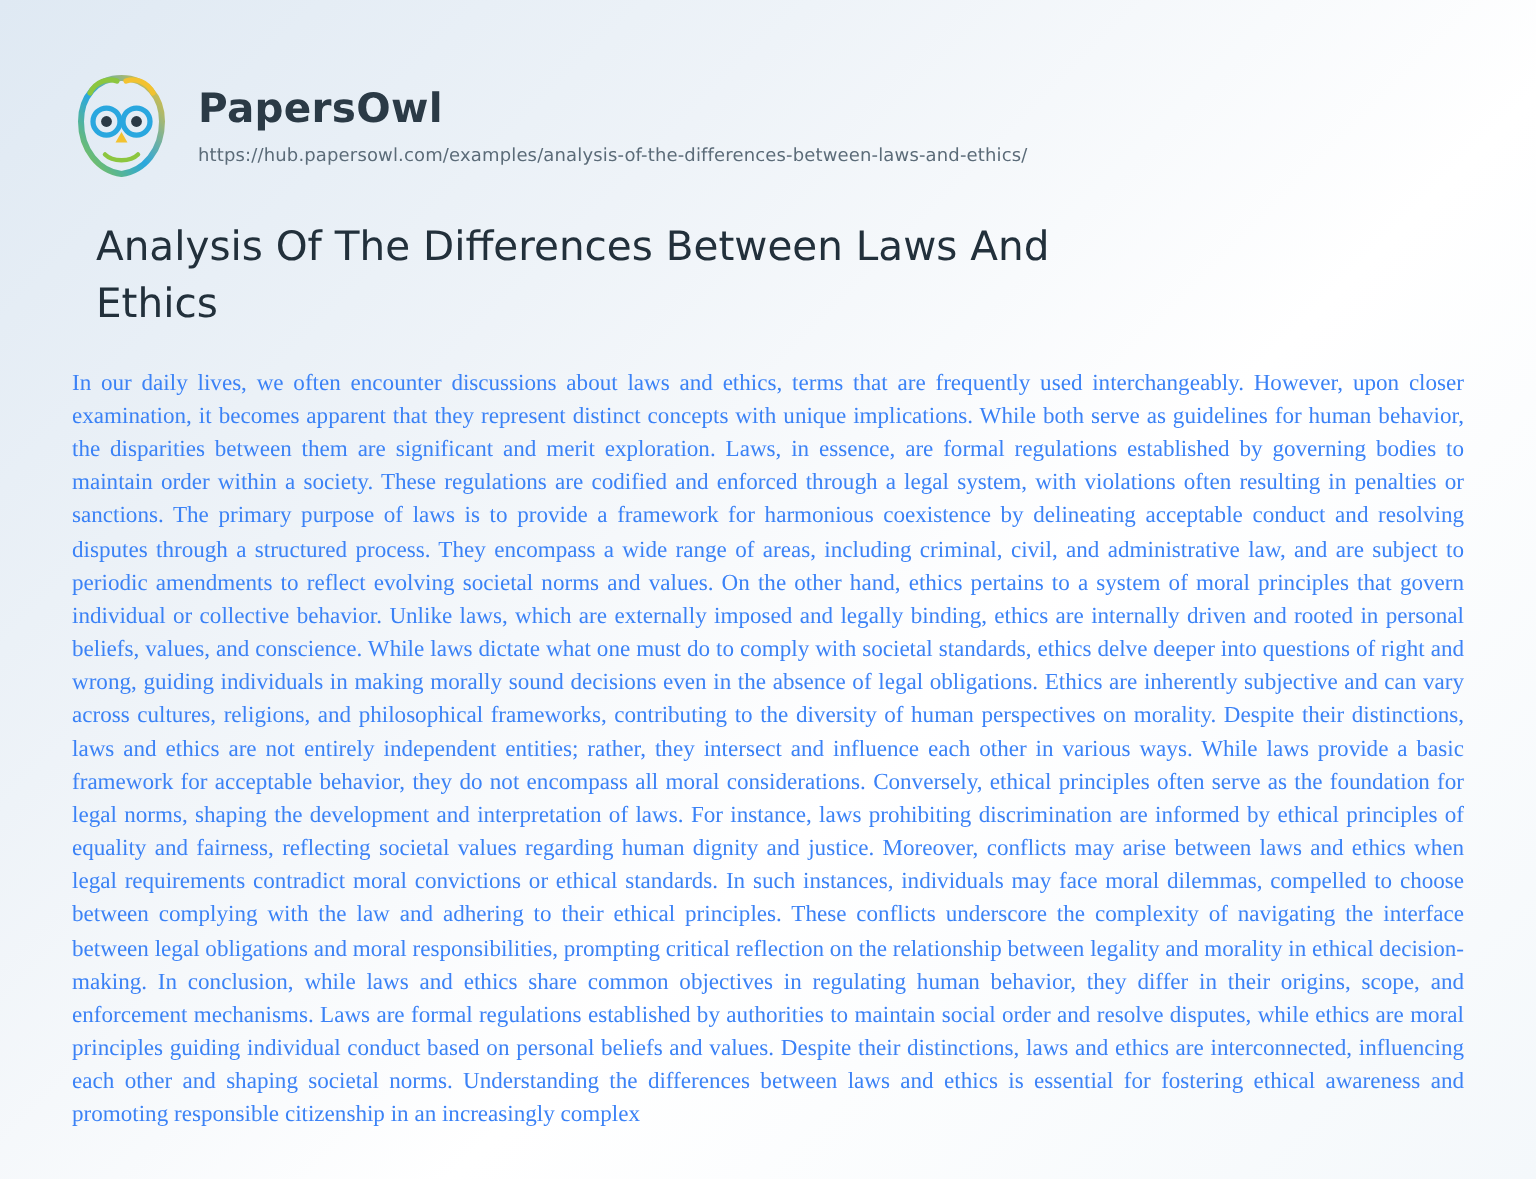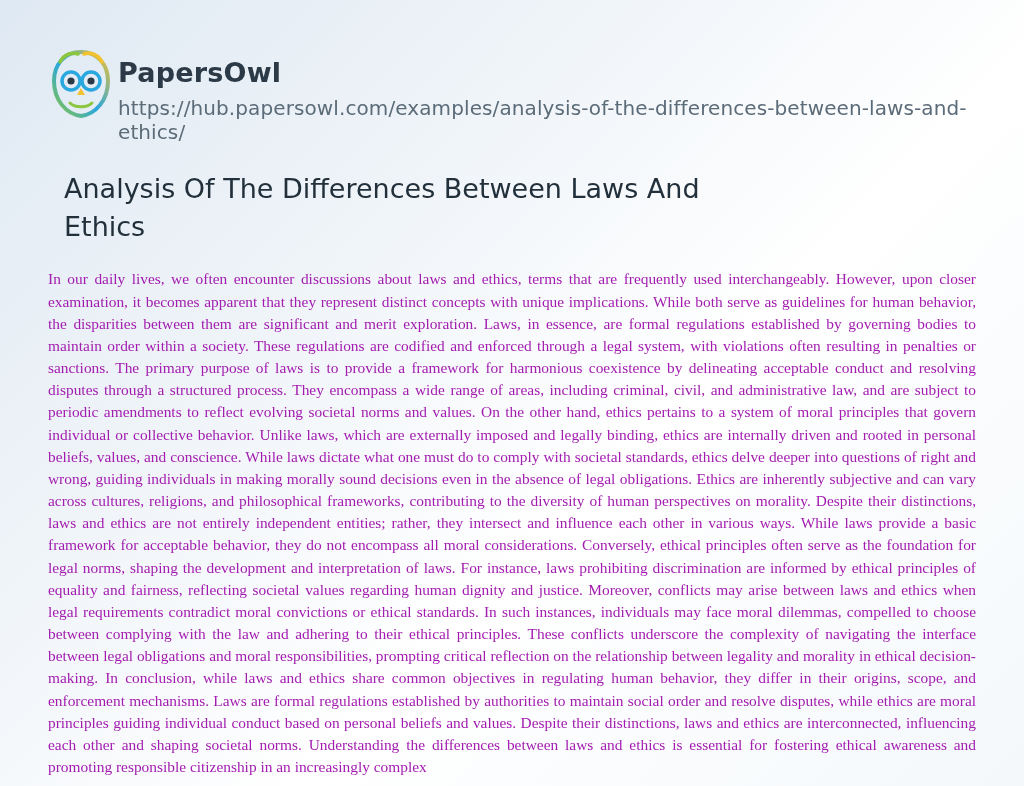--- a/index.html
+++ b/index.html
@@ -16,21 +16,21 @@
   .page {
     position: relative;
     width: 1024px;
     height: 786px;
     box-sizing: border-box;
     padding: 48px 48px 0 48px;
   }
   .header {
     display: flex;
     align-items: flex-start;
-    gap: 4px;
+    gap: 18px;
     margin-left: 0px;
     margin-bottom: 26px;
   }
   .logo-mark {
     width: 66px;
     height: 72px;
     flex: 0 0 auto;
     position: relative;
   }
   .brand-block {
@@ -39,40 +39,40 @@
   .brand-name {
     font-family: "DejaVu Sans", sans-serif;
     font-weight: bold;
     font-size: 27px;
     color: #2b3a46;
     letter-spacing: 0.2px;
     line-height: 1.1;
   }
   .brand-url {
     font-family: "DejaVu Sans", sans-serif;
-    font-size: 20px;
+    font-size: 12px;
     color: #5b6b78;
     margin-top: 8px;
     letter-spacing: 0.1px;
   }
   .doc-title {
     font-family: "DejaVu Sans", sans-serif;
     font-size: 27px;
     color: #22303b;
     font-weight: normal;
     line-height: 1.42;
     max-width: 640px;
     margin: 0 0 22px 16px;
     padding-left: 0px;
   }
   .doc-body {
     font-family: "Liberation Serif", serif;
     font-size: 15.4px;
     line-height: 1.44;
-    color: #a21caf;
+    color: #3b82f6;
     text-align: justify;
     max-width: 930px;
     margin: 0;
   }
 </style>
 </head>
 <body>
 
 <div class="page">
 

